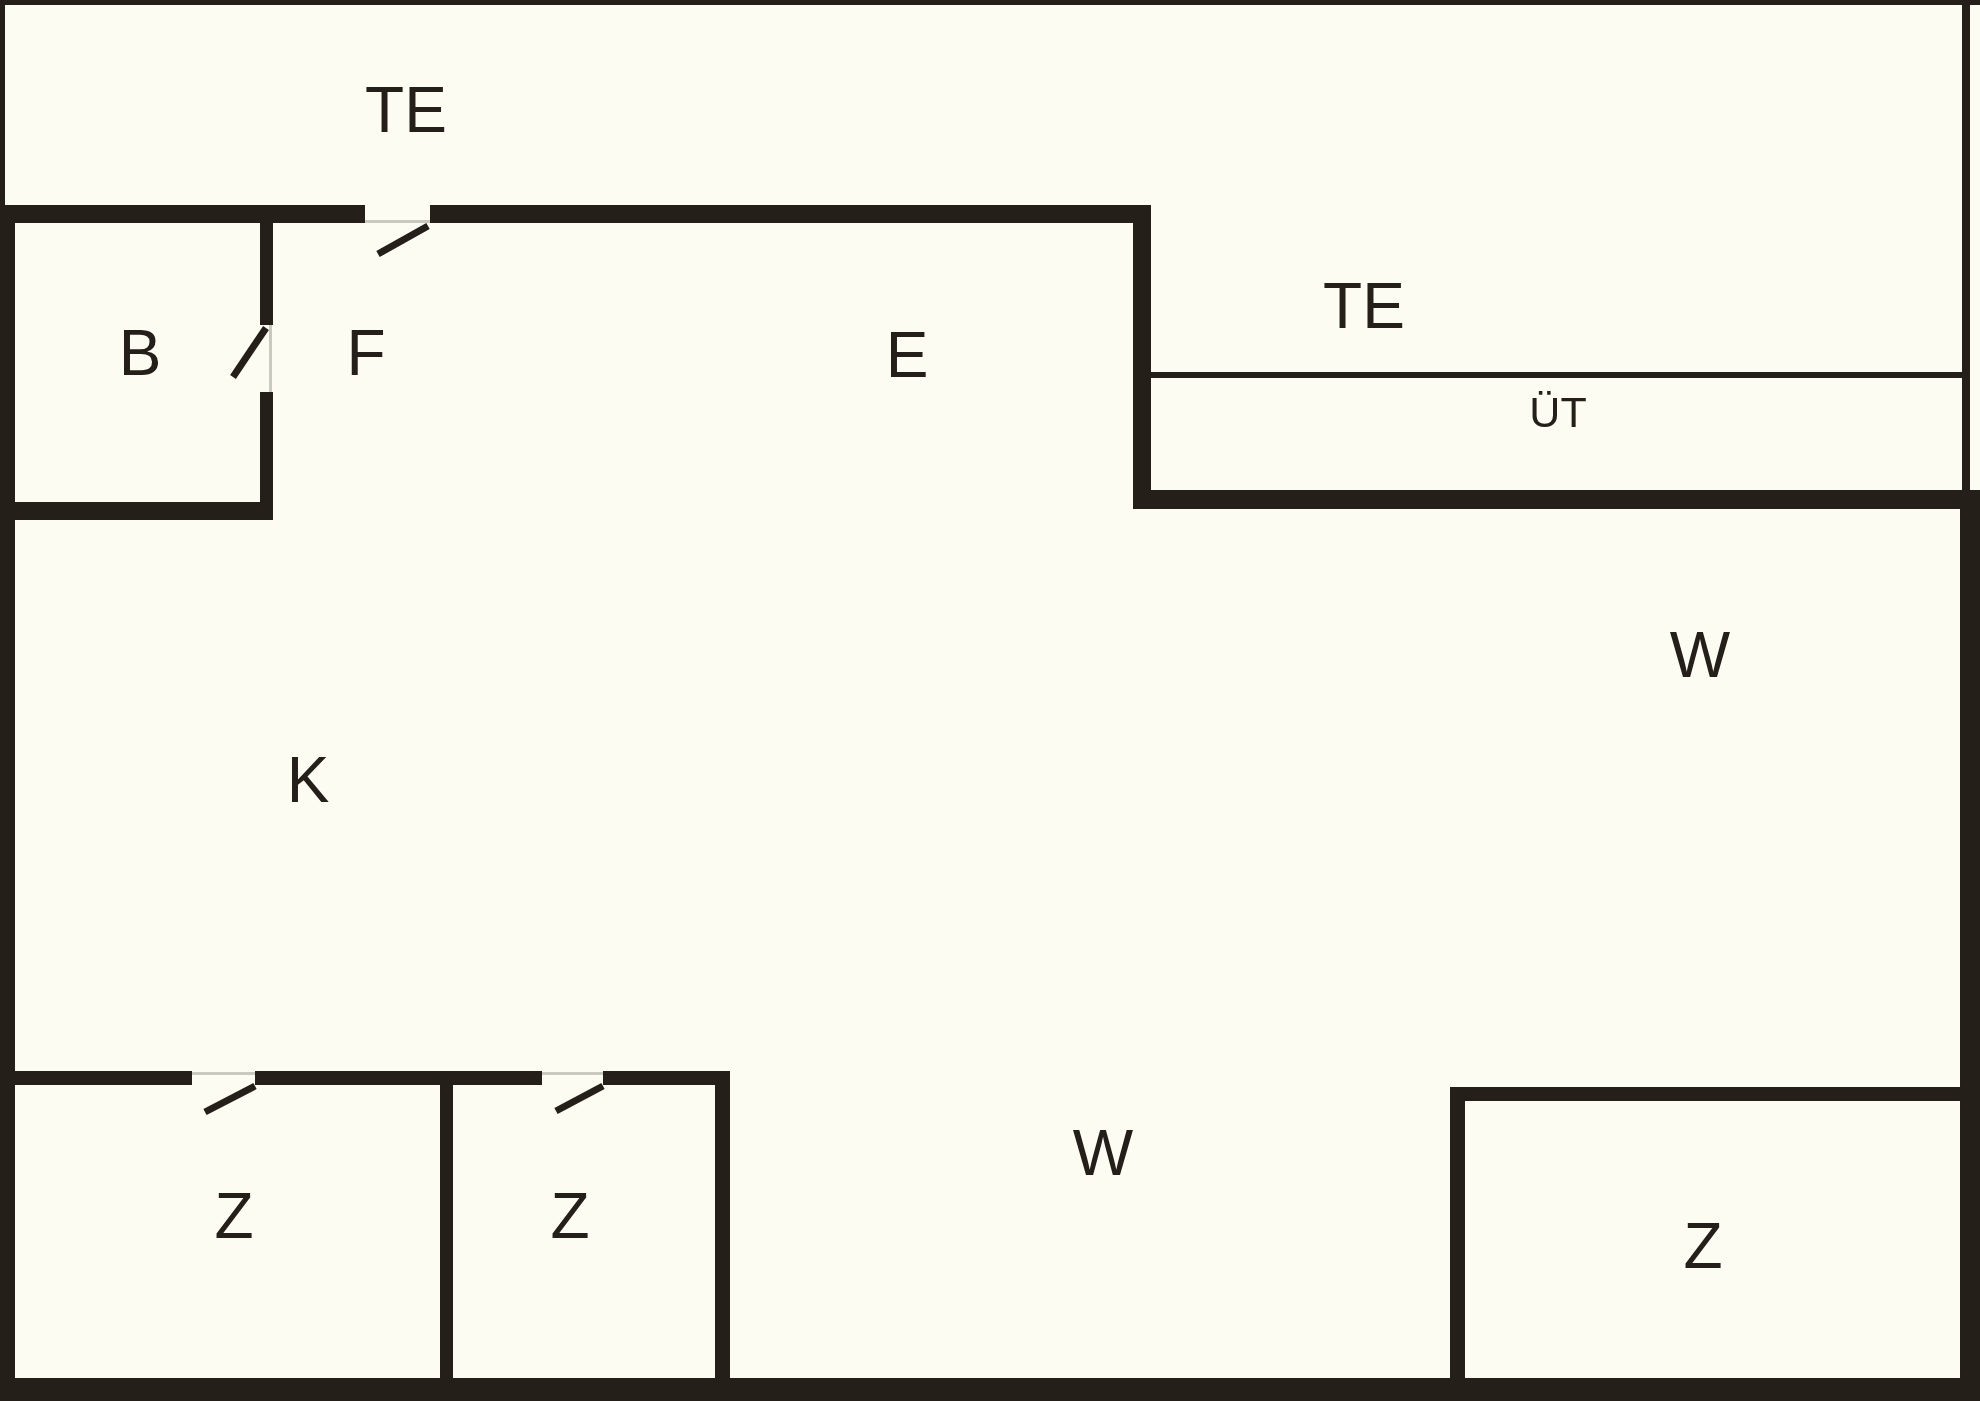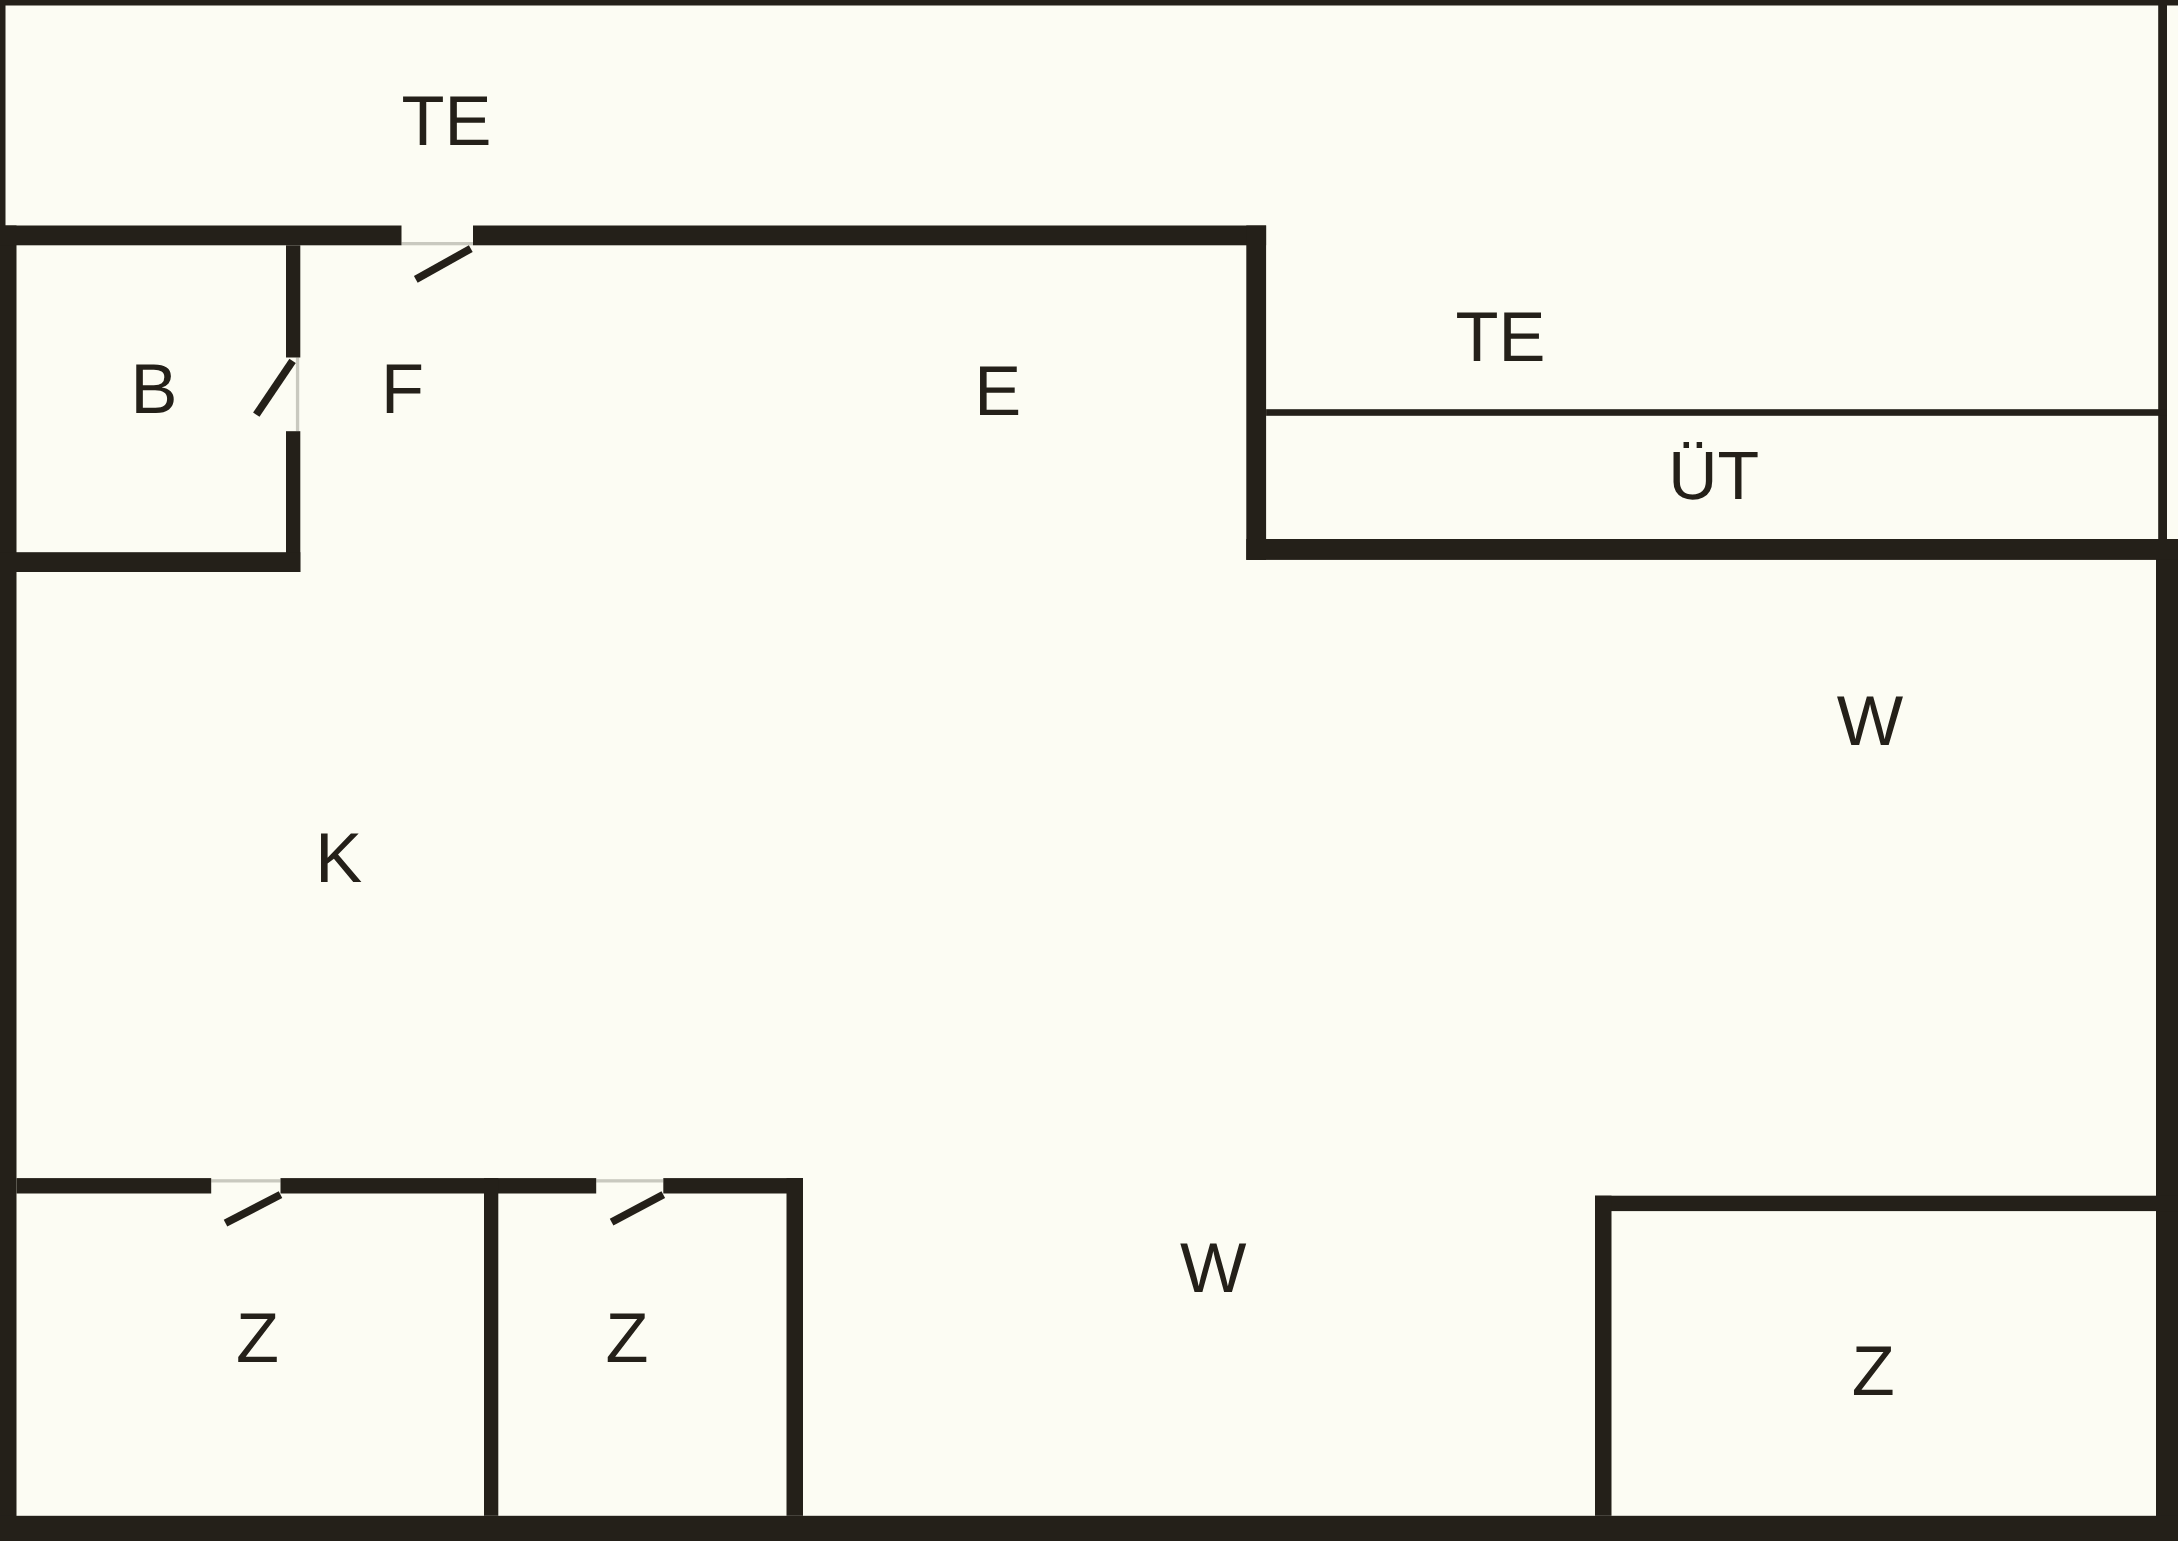--- a/index.html
+++ b/index.html
@@ -70,21 +70,21 @@
       <rect x="1450" y="1087" width="530" height="14" fill="#242019"></rect>
       <rect x="1450" y="1087" width="15" height="291" fill="#242019"></rect>
       <line x1="428" y1="226" x2="378" y2="254" stroke="#242019" stroke-width="7" stroke-linecap="butt"></line>
       <line x1="266" y1="328" x2="233" y2="377" stroke="#242019" stroke-width="7" stroke-linecap="butt"></line>
       <line x1="255" y1="1086" x2="205" y2="1112" stroke="#242019" stroke-width="7" stroke-linecap="butt"></line>
       <line x1="603" y1="1086" x2="556" y2="1111" stroke="#242019" stroke-width="7" stroke-linecap="butt"></line>
     </svg>
   <div id="labels-layer" class="labels-layer">
       <div class="room-label" style="left: 406px; top: 110px; font-size: 64px; color: rgb(36, 32, 25);">TE</div>
       <div class="room-label" style="left: 1364px; top: 306px; font-size: 64px; color: rgb(36, 32, 25);">TE</div>
-      <div class="room-label" style="left: 1558px; top: 434px; font-size: 62px; color: rgb(36, 32, 25);">ÜT</div>
+      <div class="room-label" style="left: 1558px; top: 412px; font-size: 43px; color: rgb(36, 32, 25);">ÜT</div>
       <div class="room-label" style="left: 140px; top: 353px; font-size: 64px; color: rgb(36, 32, 25);">B</div>
       <div class="room-label" style="left: 366px; top: 353px; font-size: 64px; color: rgb(36, 32, 25);">F</div>
       <div class="room-label" style="left: 907px; top: 355px; font-size: 64px; color: rgb(36, 32, 25);">E</div>
       <div class="room-label" style="left: 308px; top: 780px; font-size: 64px; color: rgb(36, 32, 25);">K</div>
       <div class="room-label" style="left: 1700px; top: 655px; font-size: 64px; color: rgb(36, 32, 25);">W</div>
       <div class="room-label" style="left: 1103px; top: 1153px; font-size: 64px; color: rgb(36, 32, 25);">W</div>
       <div class="room-label" style="left: 234px; top: 1216px; font-size: 64px; color: rgb(36, 32, 25);">Z</div>
       <div class="room-label" style="left: 570px; top: 1216px; font-size: 64px; color: rgb(36, 32, 25);">Z</div>
       <div class="room-label" style="left: 1703px; top: 1246px; font-size: 64px; color: rgb(36, 32, 25);">Z</div>
     </div>

